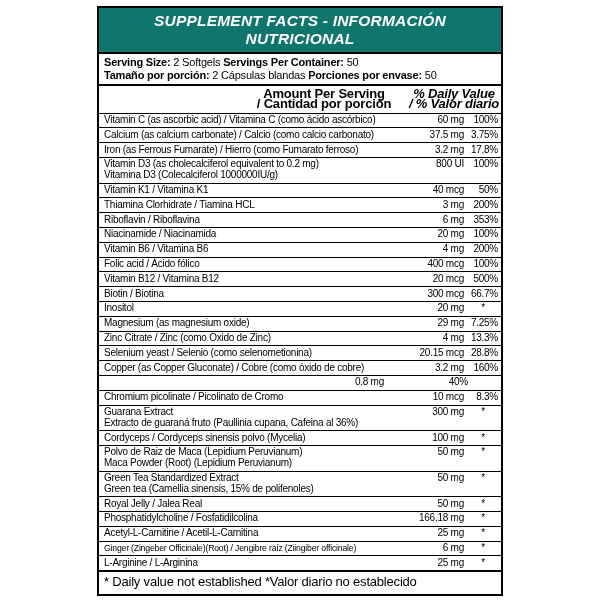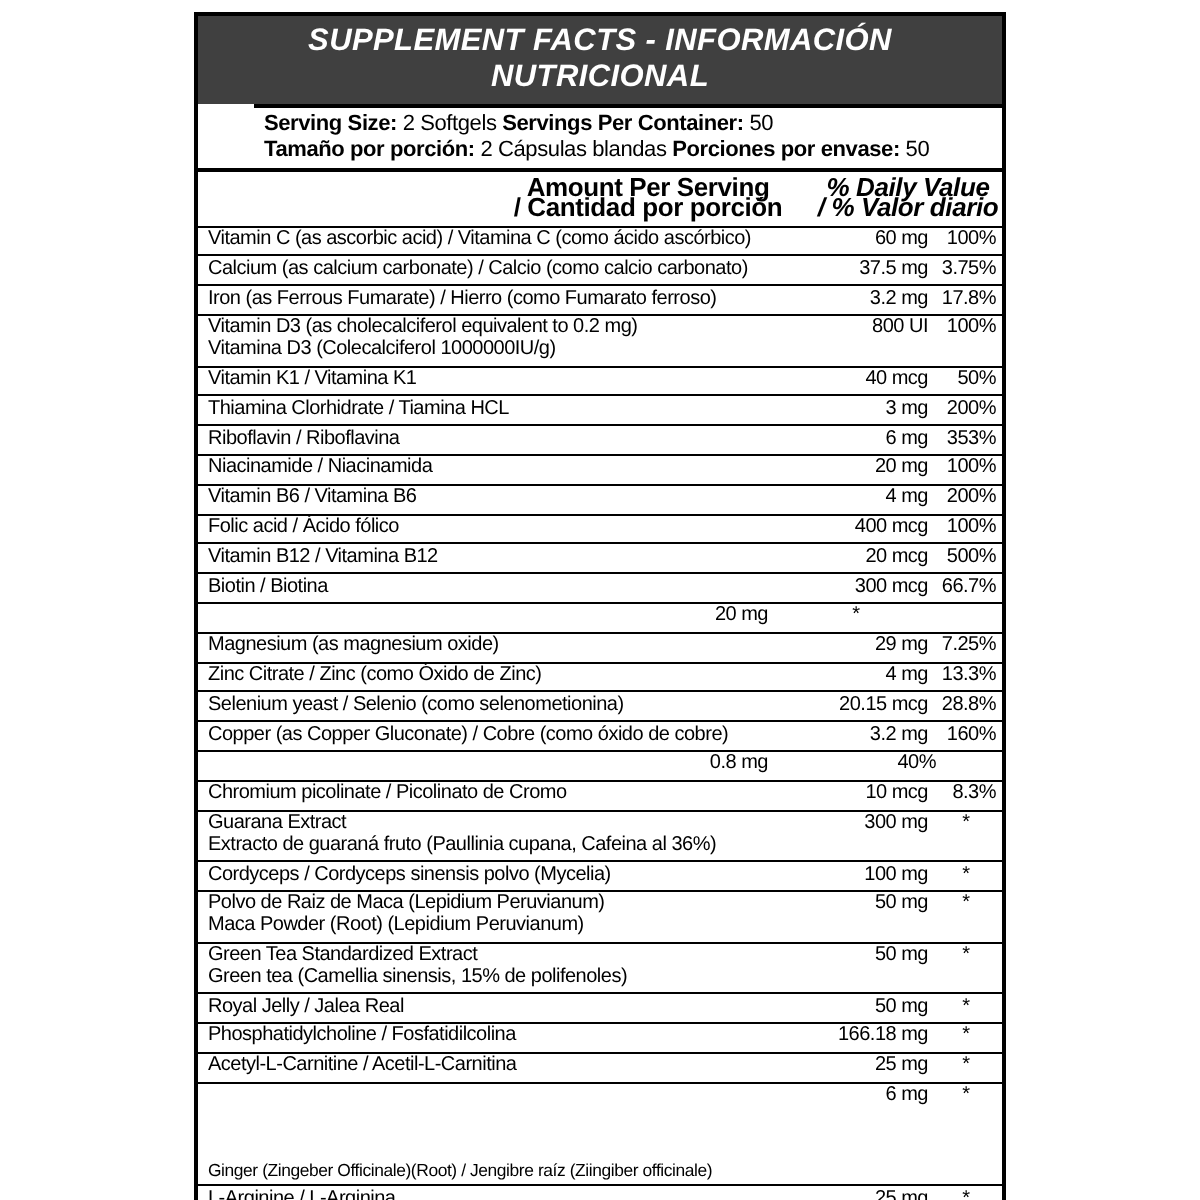--- a/index.html
+++ b/index.html
@@ -12,37 +12,36 @@
     color: #000000;
     -webkit-font-smoothing: antialiased;
   }
   .label {
     width: 402px;
     margin: 6px auto 0 auto;
     border: 2.5px solid #000;
     background: #fff;
   }
   .titlebar {
-    background: #404040;
+    background: #0f766e;
     color: #fff;
     text-align: center;
     font-weight: bold;
     font-style: italic;
     font-size: 15.5px;
     letter-spacing: 0.2px;
     padding: 3.5px 0 4.5px 0;
   }
   .serving {
     border-top: 2px solid #000;
     padding: 2px 4px 3px 5px;
     font-size: 11px;
     line-height: 12.5px;
     letter-spacing: -0.2px;
     white-space: nowrap;
-    margin-left: 28px;
   }
   .serving b { font-weight: bold; }
   .colhead {
     border-top: 2px solid #000;
     display: flex;
     justify-content: flex-end;
     padding: 2.5px 1px 2.5px 0;
     font-weight: bold;
     font-size: 13px;
     line-height: 10.8px;
@@ -54,21 +53,21 @@
   .row {
     display: grid;
     grid-template-columns: 1fr 80px 30px;
     border-top: 1.5px solid #000;
     padding: 1.5px 3px 1.5px 5px;
     font-size: 10px;
     line-height: 10.8px;
     letter-spacing: -0.25px;
   }
   .row .name { white-space: nowrap; overflow: visible; }
-  .row.small .name { font-size: 8.7px; letter-spacing: -0.2px; margin-top: 37px; }
+  .row.small .name { font-size: 8.7px; letter-spacing: -0.2px; }
   .row .amt {
     text-align: right;
     white-space: nowrap;
     align-self: start;
     padding-right: 4px;
   }
   .row .dv {
     text-align: right;
     white-space: nowrap;
     align-self: start;
@@ -186,20 +185,23 @@
         <div class="dv">500%</div>
       </div>
       <div class="row">
         <div class="name">
           <div>Biotin / Biotina</div>
         </div>
         <div class="amt">300 mcg</div>
         <div class="dv">66.7%</div>
       </div>
       <div class="row">
+        <div class="name">
+          <div>Inositol</div>
+        </div>
         <div class="amt">20 mg</div>
         <div class="dv star">*</div>
       </div>
       <div class="row two">
         <div class="name">
           <div>Magnesium (as magnesium oxide)</div>
         </div>
         <div class="amt">29 mg</div>
         <div class="dv">7.25%</div>
       </div>

